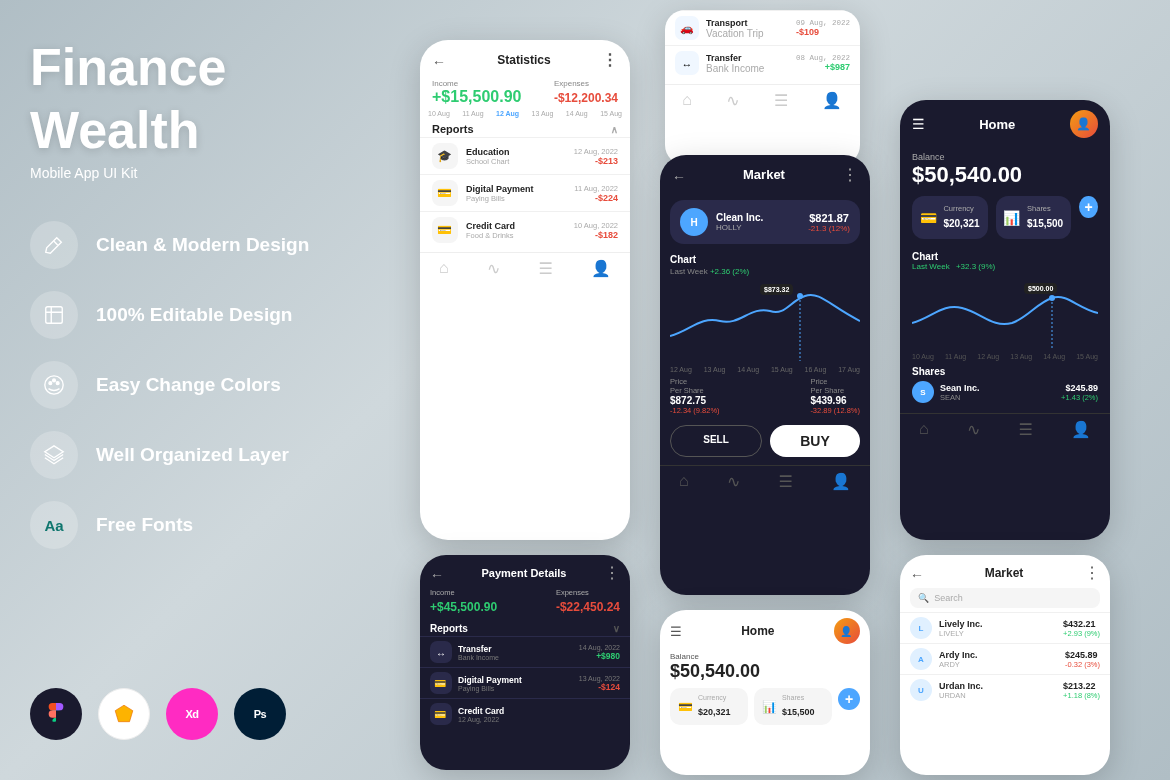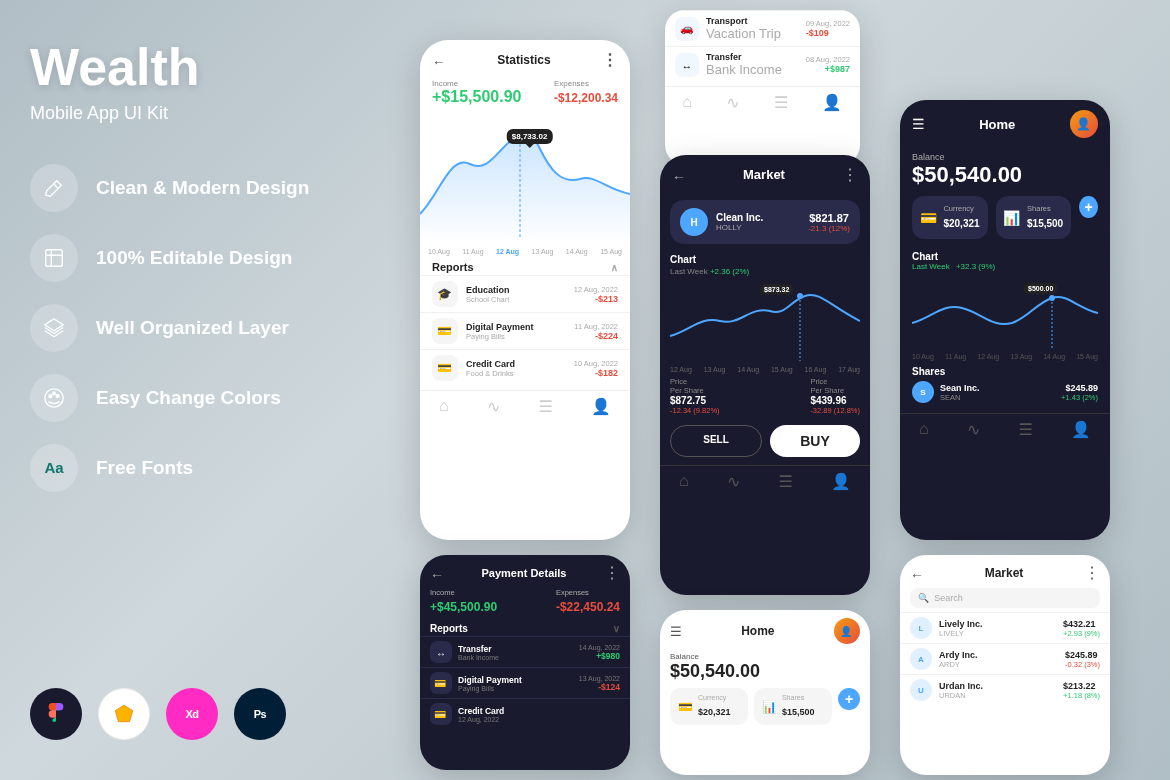--- a/index.html
+++ b/index.html
@@ -27,21 +27,21 @@
     .app-title {
       color: #fff;
       font-size: 52px;
       font-weight: 900;
       line-height: 1.05;
       margin-bottom: 8px;
       text-shadow: 0 2px 8px rgba(0,0,0,0.15);
     }
     .app-subtitle {
       color: #fff;
-      font-size: 18px;
+      font-size: 14px;
       font-weight: 500;
       margin-bottom: 40px;
     }
 
     .feature-list {
       display: flex;
       flex-direction: column;
       gap: 22px;
       margin-bottom: 40px;
     }
@@ -497,22 +497,22 @@
     .pay-right .an { font-size: 8.5px; font-weight: 600; color: #e74c3c; text-align: right; }
 
     
     .trans-item {
       display: flex; align-items: center; justify-content: space-between;
       padding: 5px 10px; border-top: 1px solid #f0f0f0;
     }
     .trans-left { display: flex; align-items: center; gap: 7px; }
     .trans-icon { width: 24px; height: 24px; border-radius: 7px; background: #f0f7ff; display: flex; align-items: center; justify-content: center; font-size: 11px; }
     .trans-info .t { font-size: 9px; font-weight: 600; color: #222; }
-    .trans-info .s { font-size: 13px; color: #aaa; }
-    .trans-right .dt { font-size: 7.5px; color: #aaa; text-align: center; }
+    .trans-info .s { font-size: 10px; color: #aaa; }
+    .trans-right .dt { font-size: 7.5px; color: #aaa; text-align: center; font-family: Liberation Mono, monospace; }
     .trans-right .an { font-size: 9px; font-weight: 600; color: #e74c3c; text-align: left; }
     .trans-right .ap { font-size: 9px; font-weight: 600; color: #2ecc71; text-align: right; }
 
     
     .home-light-header {
       display: flex; align-items: center; justify-content: space-between; padding: 8px 10px;
     }
     .home-light-balance { padding: 0 10px 6px; }
     .home-light-balance label { font-size: 8px; color: #555; display: block; }
     .home-light-balance .bal { font-size: 18px; font-weight: 900; color: #222; }
@@ -555,20 +555,21 @@
       font-weight: 700;
     }
 
     .hamburger { font-size: 14px; color: #fff; }
   </style>
 </head>
 <body>
 
 <div class="left-panel">
   <div>
+    <div class="app-title">Finance</div>
     <div class="app-title">Wealth</div>
     <div class="app-subtitle">Mobile App UI Kit</div>
   </div>
 
   <div class="feature-list">
 
     <div class="feature-item">
       <div class="feature-icon-circle">
         <svg viewBox="0 0 24 24">
             <path d="M15 4l5 5L8 21l-5-1 1-5L15 4z"></path>
@@ -579,48 +580,48 @@
     </div>
 
     <div class="feature-item">
       <div class="feature-icon-circle">
         <svg viewBox="0 0 24 24">
             <rect x="3" y="3" width="18" height="18" rx="2"></rect>
             <path d="M3 9h18M9 3v18"></path>
           </svg>
       </div>
       <span class="feature-label">100% Editable Design</span>
-    </div>
-
-    <div class="feature-item">
-      <div class="feature-icon-circle">
-        <svg viewBox="0 0 24 24">
-            <polygon points="12,2 22,8.5 12,15 2,8.5"></polygon>
-            <polyline points="2,15 12,21.5 22,15"></polyline>
-            <polyline points="2,11.5 12,18 22,11.5"></polyline>
-          </svg>
-      </div>
-      <span class="feature-label">Well Organized Layer</span>
     </div>
 
     <div class="feature-item">
       <div class="feature-icon-circle">
         <svg viewBox="0 0 24 24">
             <circle cx="12" cy="12" r="10"></circle>
             <circle cx="8" cy="10" r="1.5" fill="#fff"></circle>
             <circle cx="12" cy="7" r="1.5" fill="#fff"></circle>
             <circle cx="16" cy="10" r="1.5" fill="#fff"></circle>
             <path d="M6 16 Q12 20 18 16"></path>
           </svg>
       </div>
       <span class="feature-label">Easy Change Colors</span>
     </div>
 
     <div class="feature-item">
       <div class="feature-icon-circle">
+        <svg viewBox="0 0 24 24">
+            <polygon points="12,2 22,8.5 12,15 2,8.5"></polygon>
+            <polyline points="2,15 12,21.5 22,15"></polyline>
+            <polyline points="2,11.5 12,18 22,11.5"></polyline>
+          </svg>
+      </div>
+      <span class="feature-label">Well Organized Layer</span>
+    </div>
+
+    <div class="feature-item">
+      <div class="feature-icon-circle">
         <span style="color:#0f766e;font-size:15px;font-weight:700;">Aa</span>
       </div>
       <span class="feature-label">Free Fonts</span>
     </div>
   </div>
 
   <div class="tool-logos">
     <div class="tool-logo tool-figma" style="background:#1a1a2e;">
       <svg width="22" height="22" viewBox="0 0 38 57" fill="none">
         <path d="M19 28.5A9.5 9.5 0 1 1 28.5 19h-9.5v9.5z" fill="#1abcfe"></path>
@@ -654,35 +655,20 @@
   <div class="stats-amounts">
     <div class="stat-block">
       <label>Income</label>
       <span class="amount-green">+$15,500.90</span>
     </div>
     <div class="stat-block">
       <label>Expenses</label>
       <span class="amount-red">-$12,200.34</span>
     </div>
   </div>
-  <div class="chart-area">
-    <svg viewBox="0 0 210 130" preserveAspectRatio="none">
-      <defs>
-        <linearGradient id="chartGrad" x1="0" y1="0" x2="0" y2="1">
-          <stop offset="0%" stop-color="#4da6ff" stop-opacity="0.3"></stop>
-          <stop offset="100%" stop-color="#4da6ff" stop-opacity="0.0"></stop>
-        </linearGradient>
-      </defs>
-      <path d="M0,100 C20,80 30,40 50,50 C70,60 80,30 100,20 C110,15 115,25 120,35 C130,55 140,70 160,65 C175,60 185,75 210,80" fill="none" stroke="#4da6ff" stroke-width="2"></path>
-      <path d="M0,100 C20,80 30,40 50,50 C70,60 80,30 100,20 C110,15 115,25 120,35 C130,55 140,70 160,65 C175,60 185,75 210,80 L210,130 L0,130 Z" fill="url(#chartGrad)"></path>
-      <line x1="100" y1="20" x2="100" y2="125" stroke="#4da6ff" stroke-width="1" stroke-dasharray="3,2"></line>
-      <circle cx="100" cy="20" r="3" fill="#4da6ff"></circle>
-    </svg>
-    <div class="chart-label-bubble">$8,733.02</div>
-  </div>
   <div class="chart-dates">
     <span>10 Aug</span>
     <span>11 Aug</span>
     <span class="chart-date-active">12 Aug</span>
     <span>13 Aug</span>
     <span>14 Aug</span>
     <span>15 Aug</span>
   </div>
   <div class="section-label">
     <span>Reports</span>

